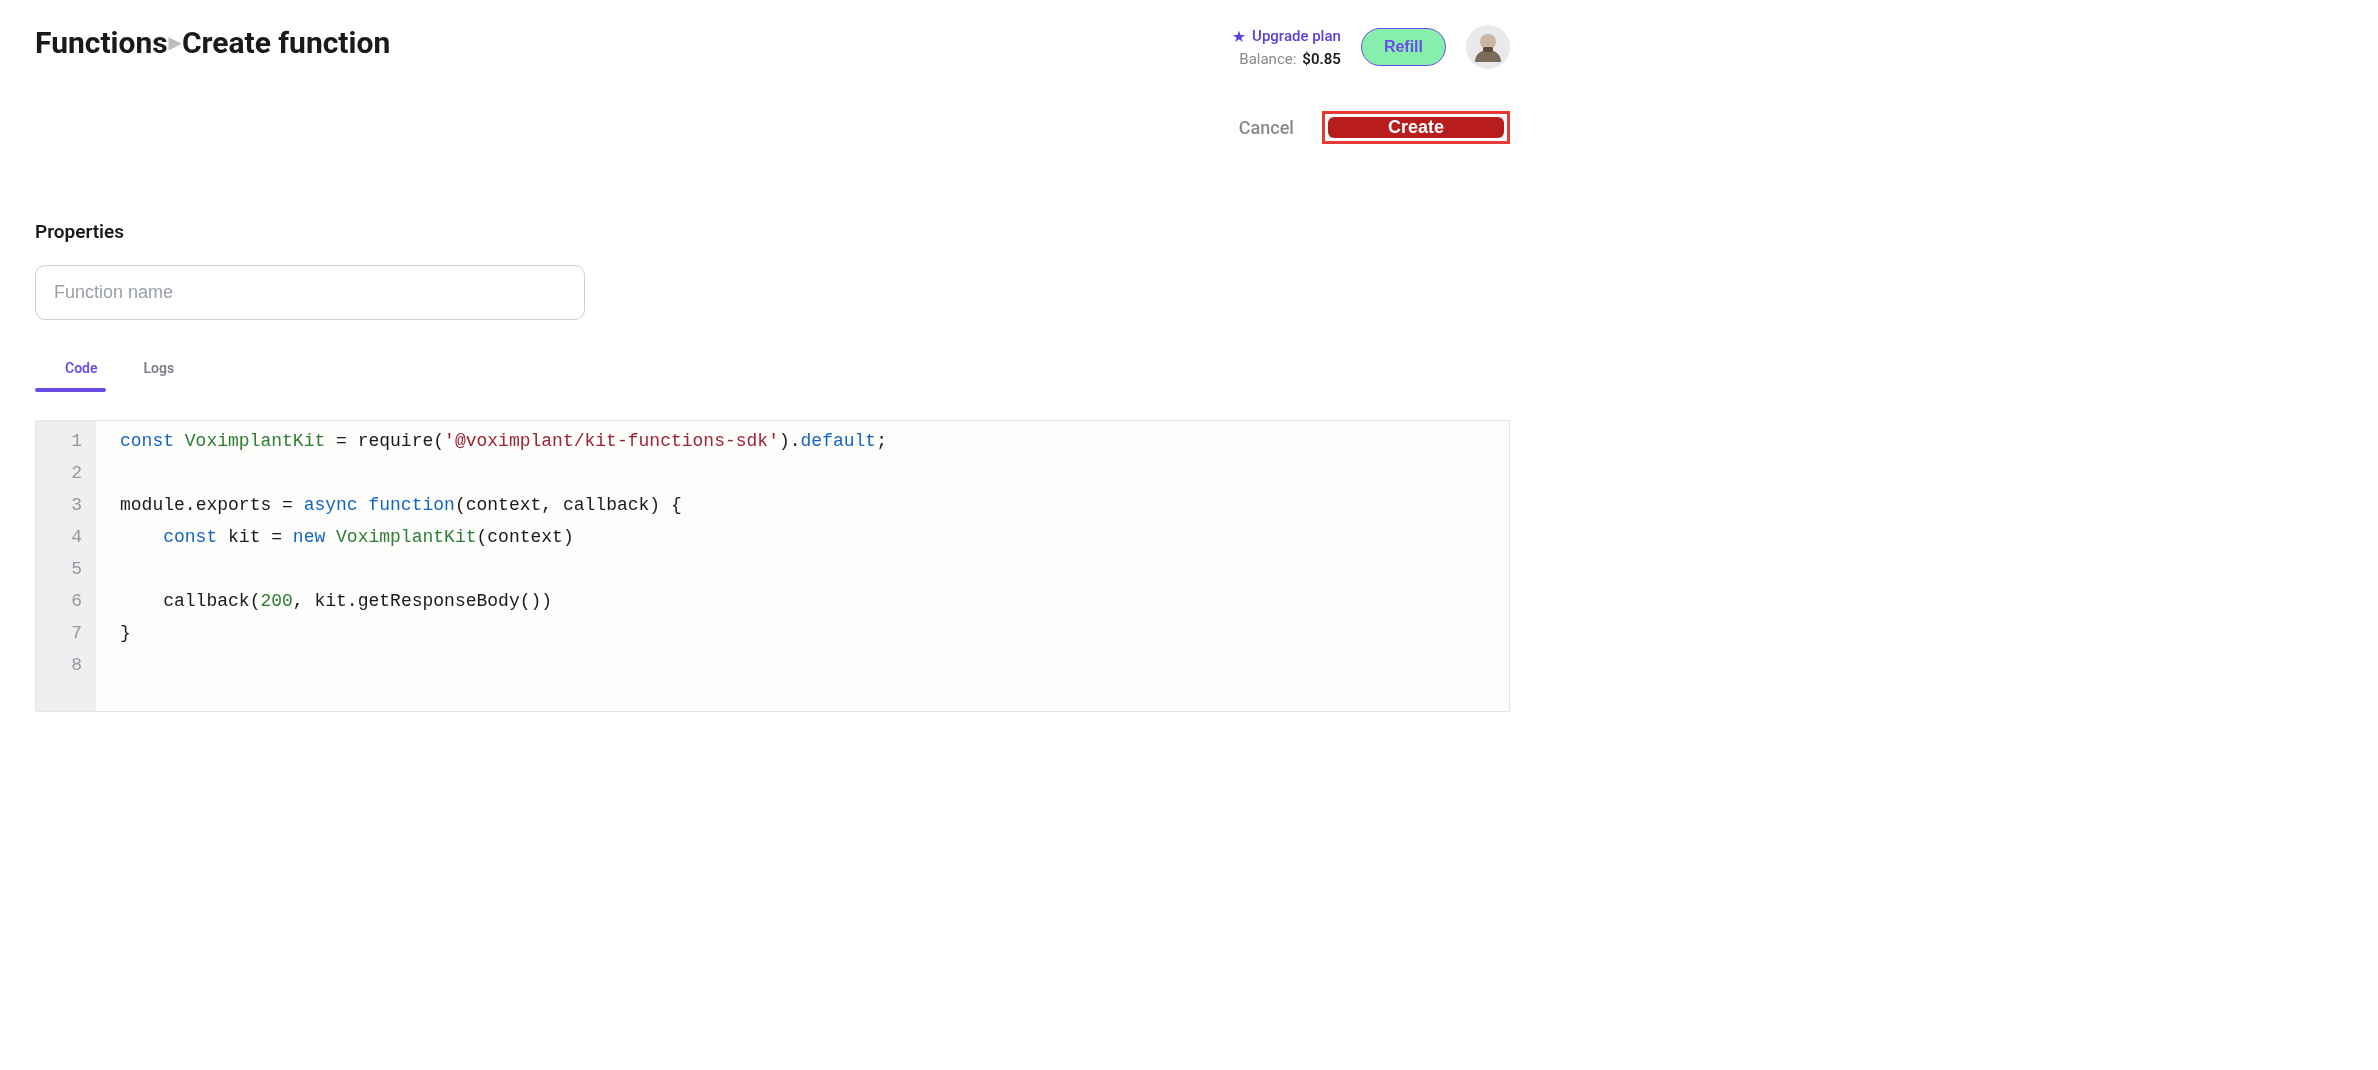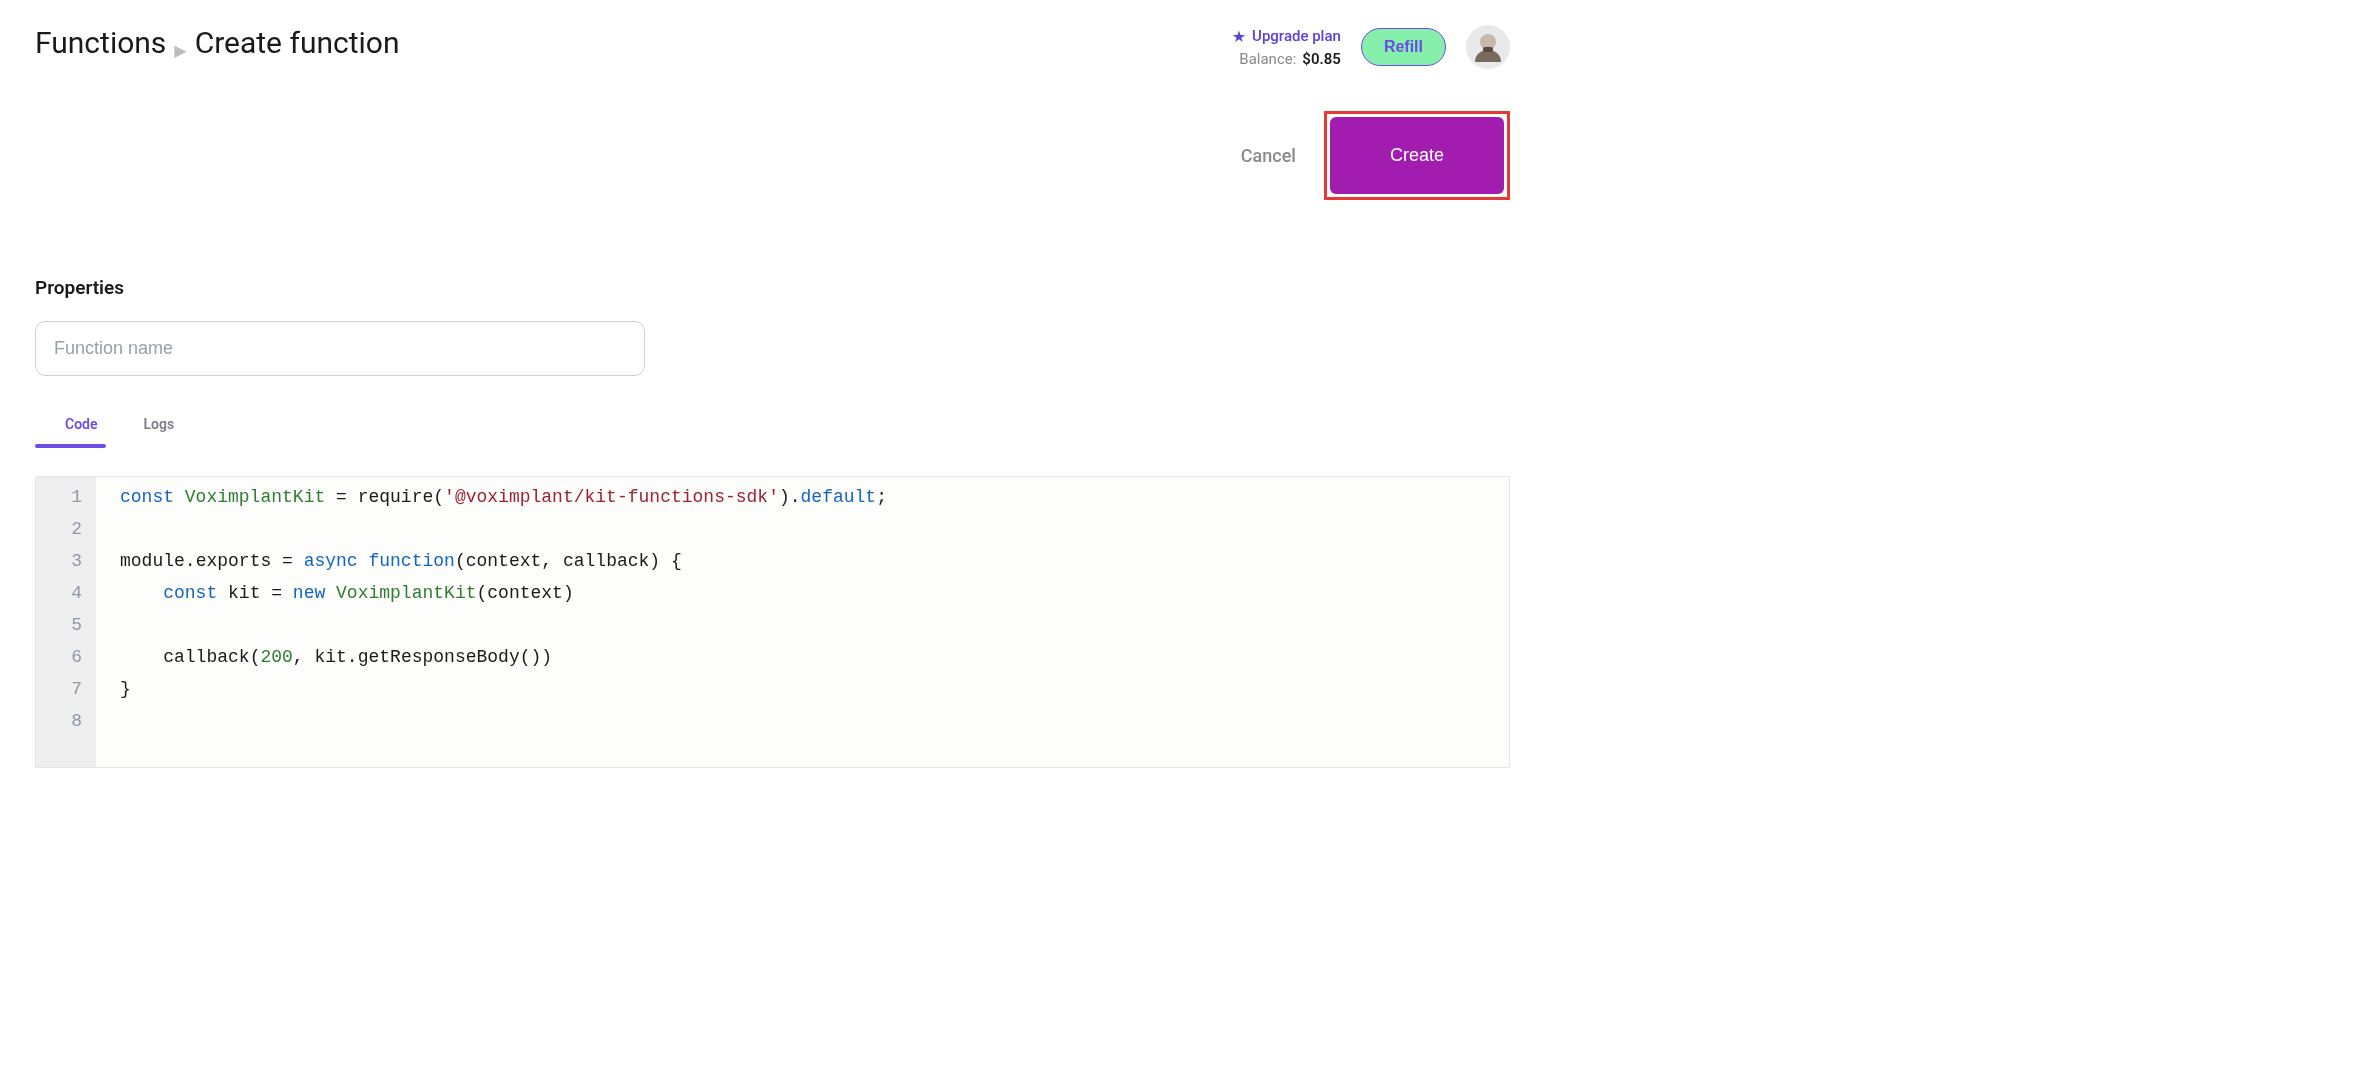--- a/index.html
+++ b/index.html
@@ -10,24 +10,24 @@
     padding: 25px 35px;
     width: 1545px;
   }
   .header {
     display: flex;
     justify-content: space-between;
     align-items: flex-start;
   }
   .breadcrumb {
     display: flex;
-    align-items: flex-end;
-    gap: 8px;
+    align-items: center;
+    gap: 1px;
     font-size: 30px;
-    font-weight: 400;
+    font-weight: 700;
     color: #1a1a1a;
   }
   .breadcrumb .chev {
     color: #bdbdbd;
     font-size: 16px;
   }
   .header-right {
     display: flex;
     align-items: center;
     gap: 20px;
@@ -92,38 +92,38 @@
     font-size: 18px;
     font-weight: 500;
     cursor: pointer;
   }
   .create-highlight {
     border: 3px solid #e53935;
     padding: 3px;
     display: inline-block;
   }
   .create-btn {
-    background: #a21caf;
+    background: #b91c1c;
     color: #fff;
     border: none;
     border-radius: 6px;
-    padding: 28px 60px;
-    font-size: 18px;
-    font-weight: 400;
+    padding: 0 60px;
+    font-size: 18px;
+    font-weight: 700;
     cursor: pointer;
   }
   .section-title {
     font-size: 19px;
     font-weight: 600;
     color: #1a1a1a;
     margin-top: 76px;
   }
   .name-input {
     margin-top: 22px;
-    width: 610px;
+    width: 550px;
     padding: 16px 18px;
     font-size: 18px;
     border: 1px solid #cfcfd4;
     border-radius: 10px;
     color: #1a1a1a;
   }
   .name-input::placeholder { color: #9aa0a6; }
   .tabs {
     display: flex;
     gap: 46px;

